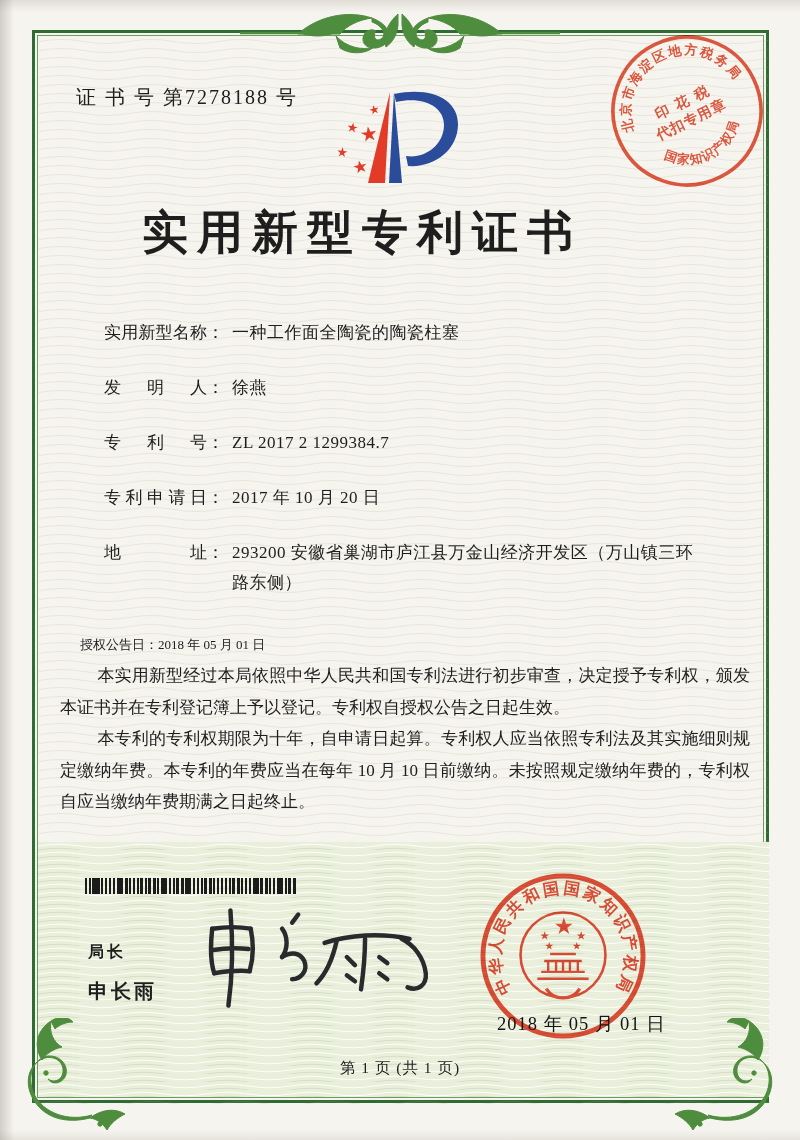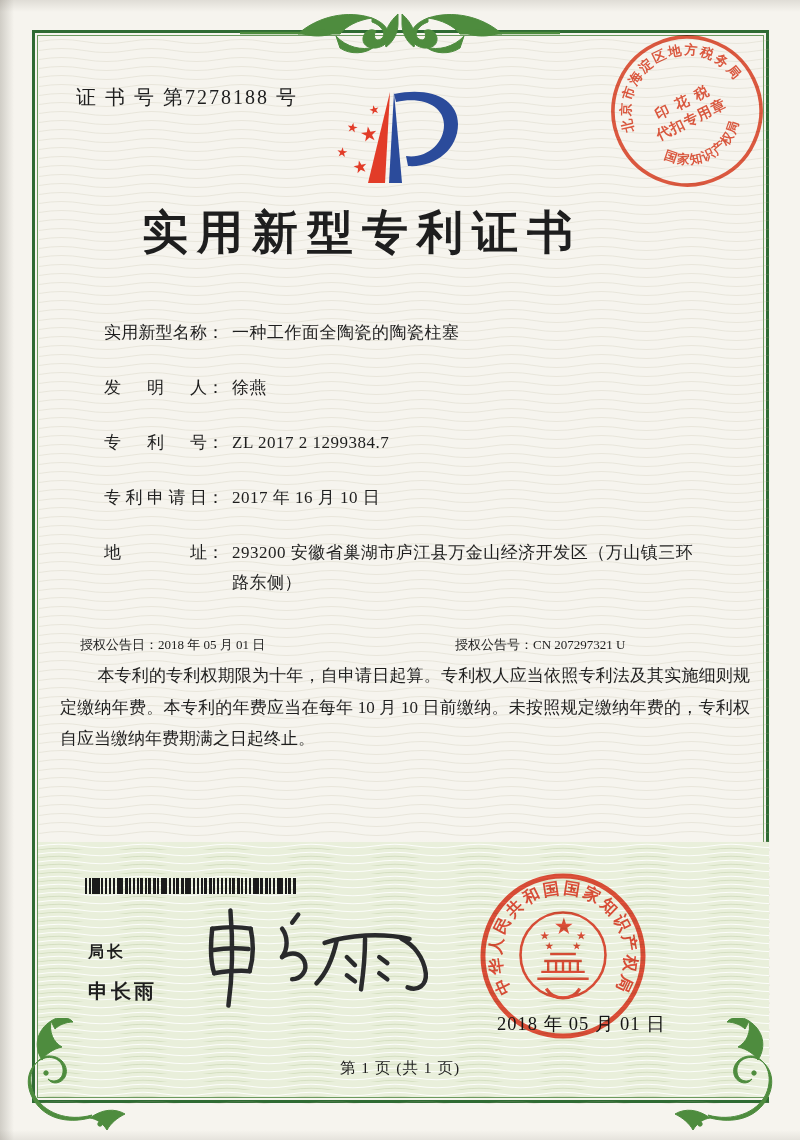--- a/index.html
+++ b/index.html
@@ -172,38 +172,36 @@
 
     <div class="f-row">
       <span class="f-label">发明人</span><span class="f-colon">：</span><span class="f-value">徐燕</span>
     </div>
 
     <div class="f-row">
       <span class="f-label">专利号</span><span class="f-colon">：</span><span class="f-value">ZL 2017 2 1299384.7</span>
     </div>
 
     <div class="f-row">
-      <span class="f-label">专利申请日</span><span class="f-colon">：</span><span class="f-value">2017 年 16 月 10 日</span>
+      <span class="f-label">专利申请日</span><span class="f-colon">：</span><span class="f-value">2017 年 10 月 20 日</span>
     </div>
 
 
     <div class="f-row">
       <span class="f-label">地址</span><span class="f-colon">：</span><span class="f-value">293200 安徽省巢湖市庐江县万金山经济开发区（万山镇三环路东侧）</span>
     </div>
   </div>
 
 <div class="grant-row">
   <span>授权公告日</span><span>：</span><span>2018 年 05 月 01 日</span>
-  <span class="grant-right">
-    <span>授权公告号</span><span>：</span><span>CN 207297321 U</span>
-  </span>
 </div>
 
 <div class="paragraphs">
 
+    <p>本实用新型经过本局依照中华人民共和国专利法进行初步审查，决定授予专利权，颁发本证书并在专利登记簿上予以登记。专利权自授权公告之日起生效。</p>
 
     <p>本专利的专利权期限为十年，自申请日起算。专利权人应当依照专利法及其实施细则规定缴纳年费。本专利的年费应当在每年 10 月 10 日前缴纳。未按照规定缴纳年费的，专利权自应当缴纳年费期满之日起终止。</p>
 
   </div>
 
 <div class="barcode"></div>
 
 <div class="signer-title">局长</div>
 <div class="signer-name">申长雨</div>
 

